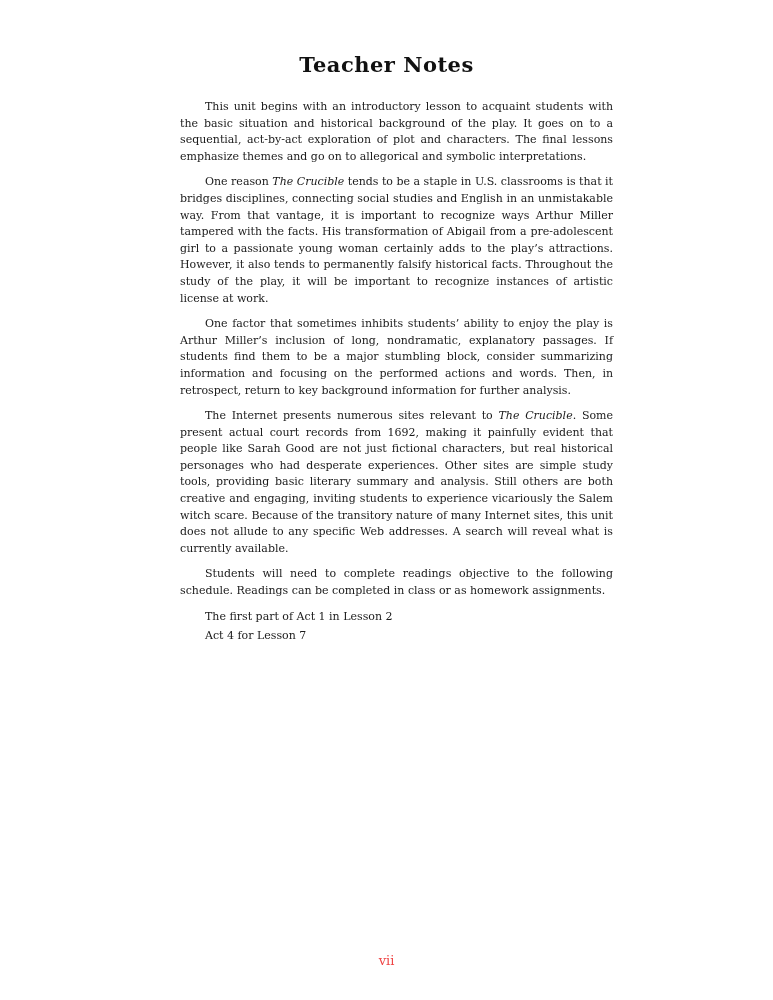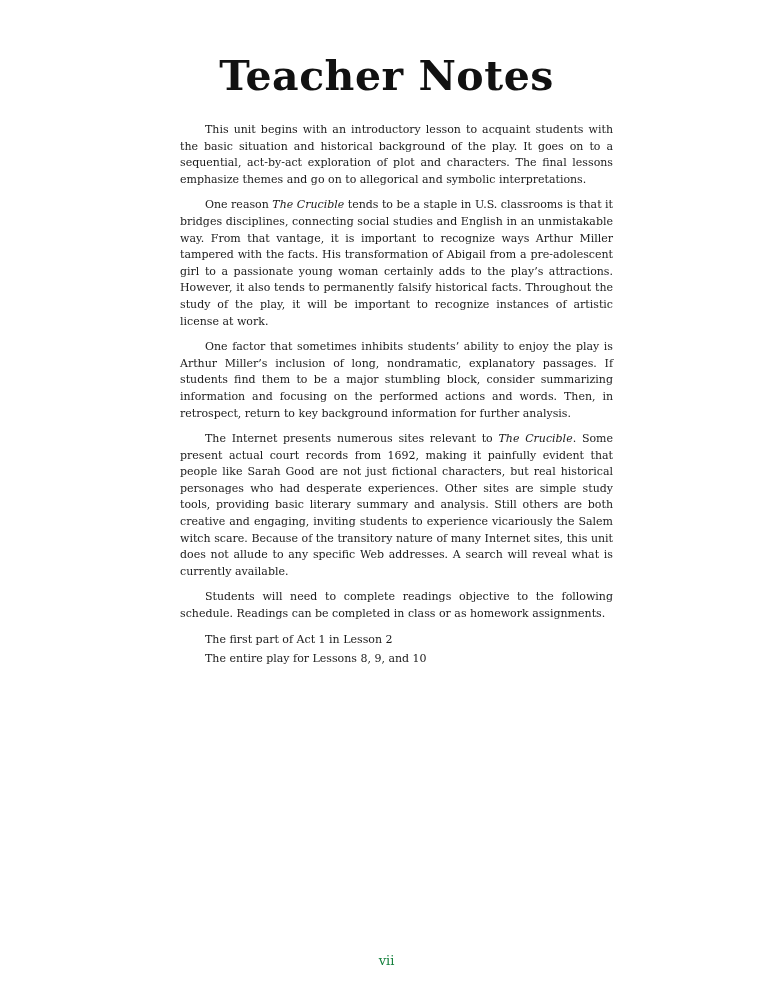--- a/index.html
+++ b/index.html
@@ -10,21 +10,21 @@
     height: 1000px;
     margin: 0 auto;
     background: #ffffff;
     font-family: "DejaVu Serif", "Liberation Serif", serif;
     color: #1a1a1a;
     overflow: hidden;
   }
   .doc-title {
     padding-top: 52px;
     text-align: center;
-    font-size: 41px;
+    font-size: 21px;
     font-weight: bold;
     letter-spacing: 0.5px;
     color: #111111;
   }
   .doc-content {
     margin: 22px 160px 0 180px;
     width: 433px;
     font-size: 11px;
     line-height: 16.6px;
   }
@@ -41,35 +41,35 @@
     margin-bottom: 3px;
     text-align: left;
   }
   .page-number {
     position: absolute;
     bottom: 32px;
     left: 0;
     width: 100%;
     text-align: center;
     font-size: 13px;
-    color: #15803d;
+    color: #ef4444;
   }
 </style>
 </head>
 <body>
 
 <div class="doc-page">
   <h1 class="doc-title">Teacher Notes</h1>
   <div class="doc-content">
     <div id="paragraphs">
         <p class="para"><span>This unit begins with an introductory lesson to acquaint students with the basic situation and historical background of the play. It goes on to a sequential, act-by-act exploration of plot and characters. The final lessons emphasize themes and go on to allegorical and symbolic interpretations.</span></p>
         <p class="para"><span>One reason </span><i>The Crucible</i><span> tends to be a staple in U.S. classrooms is that it bridges disciplines, connecting social studies and English in an unmistakable way. From that vantage, it is important to recognize ways Arthur Miller tampered with the facts. His transformation of Abigail from a pre-adolescent girl to a passionate young woman certainly adds to the play’s attractions. However, it also tends to permanently falsify historical facts. Throughout the study of the play, it will be important to recognize instances of artistic license at work.</span></p>
         <p class="para"><span>One factor that sometimes inhibits students’ ability to enjoy the play is Arthur Miller’s inclusion of long, nondramatic, explanatory passages. If students find them to be a major stumbling block, consider summarizing information and focusing on the performed actions and words. Then, in retrospect, return to key background information for further analysis.</span></p>
         <p class="para"><span>The Internet presents numerous sites relevant to </span><i>The Crucible</i><span>. Some present actual court records from 1692, making it painfully evident that people like Sarah Good are not just fictional characters, but real historical personages who had desperate experiences. Other sites are simple study tools, providing basic literary summary and analysis. Still others are both creative and engaging, inviting students to experience vicariously the Salem witch scare. Because of the transitory nature of many Internet sites, this unit does not allude to any specific Web addresses. A search will reveal what is currently available.</span></p>
         <p class="para"><span>Students will need to complete readings objective to the following schedule. Readings can be completed in class or as homework assignments.</span></p>
       </div>
     <div id="reading-list" class="reading-list">
         <div class="reading-item">The first part of Act 1 in Lesson 2</div>
-        <div class="reading-item">The entire play for Lessons 8, 9, and 10</div>
+        <div class="reading-item">Act 4 for Lesson 7</div>
       </div>
   </div>
   <div class="page-number">vii</div>
 </div>
 
 </body></html>

